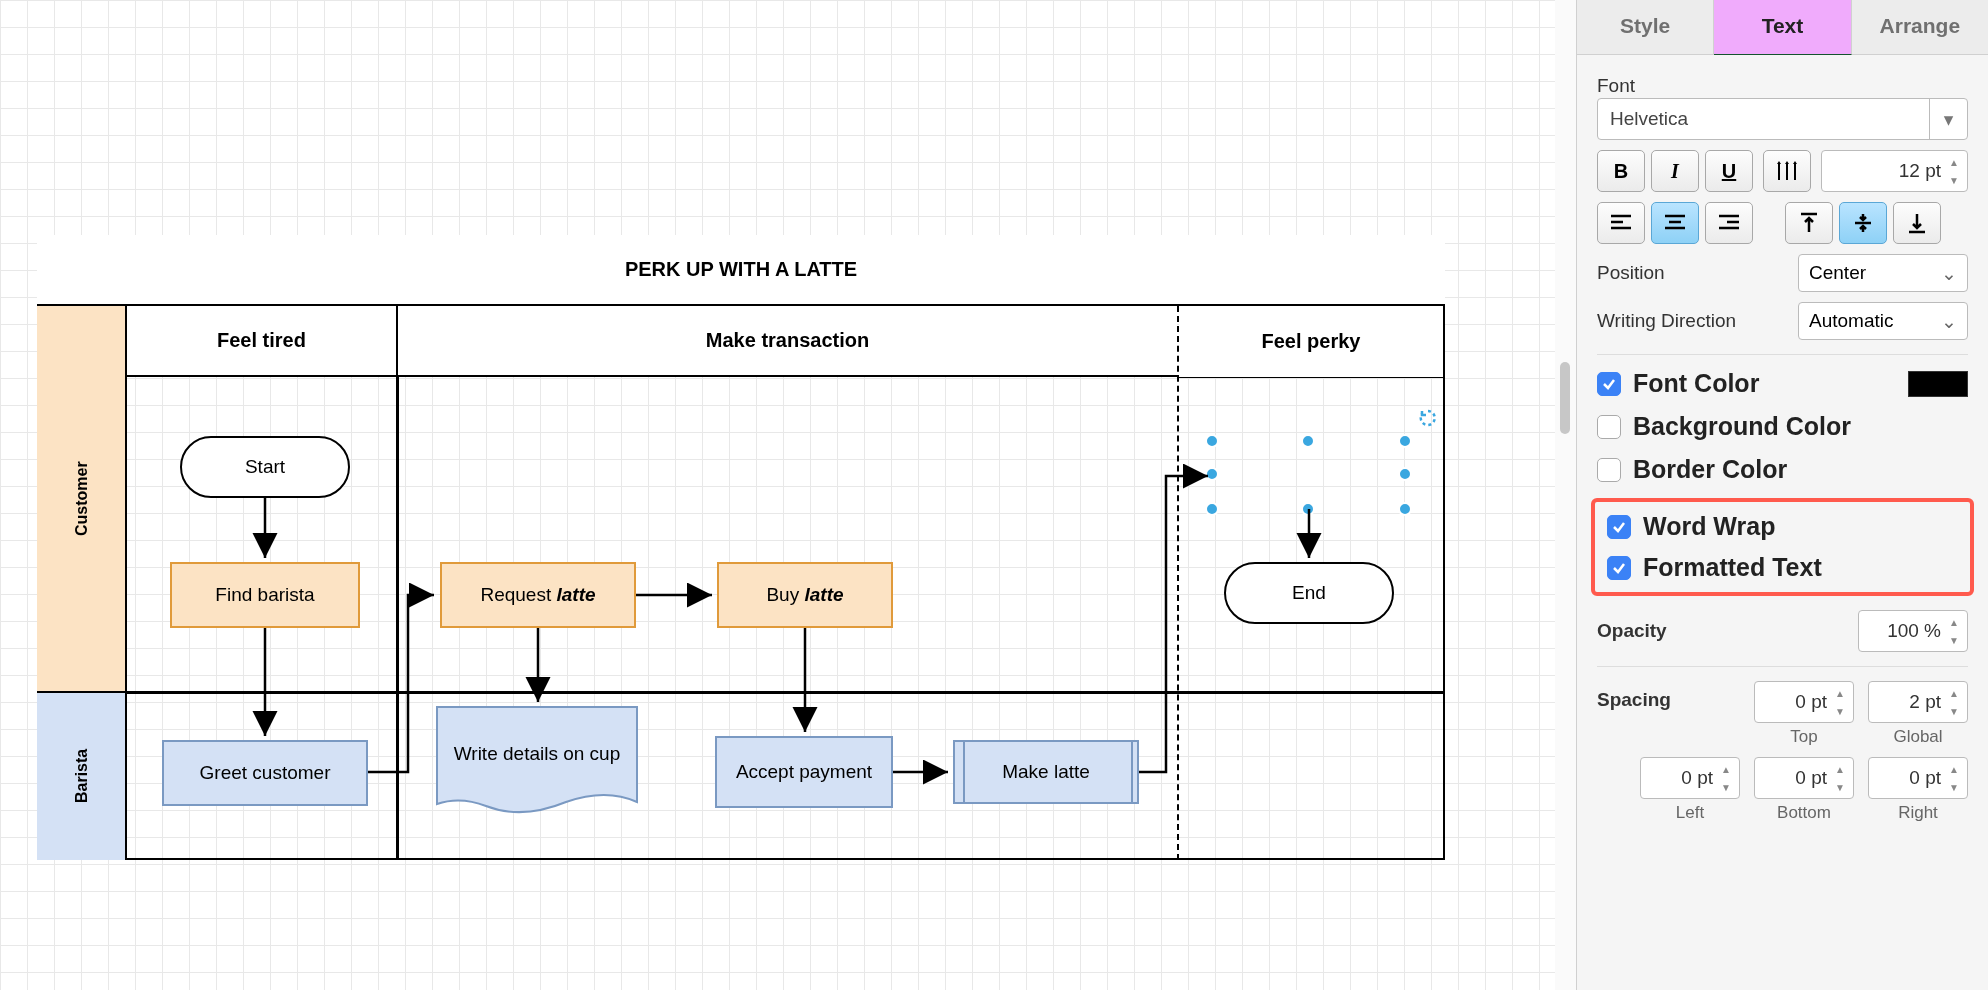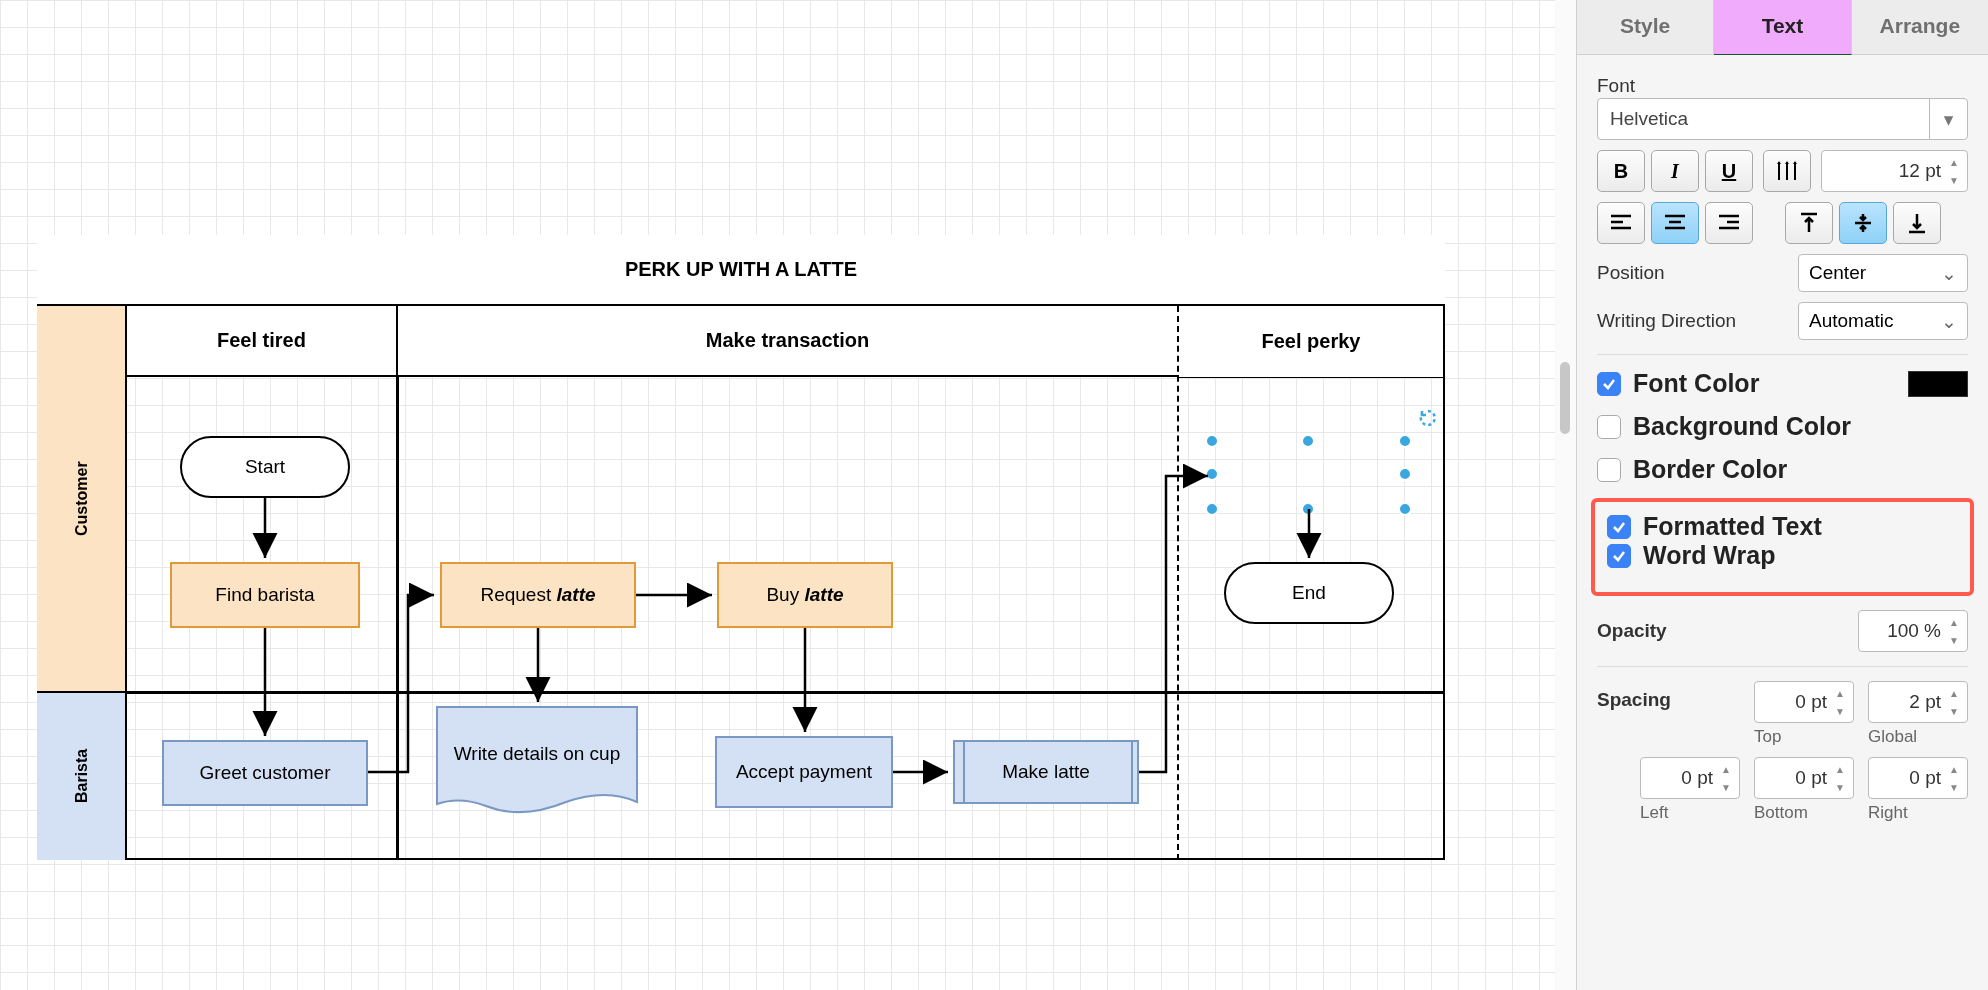--- a/index.html
+++ b/index.html
@@ -197,21 +197,21 @@
   padding: 10px 12px;
   margin: 10px -6px;
 }
 .spacing-grid {
   display: flex;
   gap: 14px;
 }
 .spacing-col {
   display: flex;
   flex-direction: column;
-  align-items: flex-start;
+  align-items: center;
   gap: 4px;
 }
 .spacing-col .sub { color: #666; font-size: 17px; }
 
 
 .shape {
   position: absolute;
   font-size: 19px;
   display: flex;
   align-items: center;
@@ -569,35 +569,35 @@
         <span class="check-label">Background Color</span>
       </div>
       <div class="check-row">
         <div class="check">
           
         </div>
         <span class="check-label">Border Color</span>
       </div>
 
       <div class="highlight-box">
+        <div class="check-row" style="margin-bottom:12px;">
+          <div class="check on">
+            <svg width="16" height="16">
+                <path d="M3 8 L7 12 L13 4" stroke="#fff" stroke-width="2.5" fill="none"></path>
+              </svg>
+          </div>
+          <span class="check-label">Word Wrap</span>
+        </div>
         <div class="check-row" style="margin-bottom:0;">
           <div class="check on">
             <svg width="16" height="16">
                 <path d="M3 8 L7 12 L13 4" stroke="#fff" stroke-width="2.5" fill="none"></path>
               </svg>
           </div>
           <span class="check-label">Formatted Text</span>
-        </div>
-        <div class="check-row" style="margin-bottom:12px;">
-          <div class="check on">
-            <svg width="16" height="16">
-                <path d="M3 8 L7 12 L13 4" stroke="#fff" stroke-width="2.5" fill="none"></path>
-              </svg>
-          </div>
-          <span class="check-label">Word Wrap</span>
         </div>
       </div>
 
       <div class="field-row" style="margin-top:14px;">
         <div class="label" style="font-weight:700;">Opacity</div>
         <div class="spin-input" style="width:110px;">
           <span class="val">100 %</span>
           <div class="spin-arrows">
               <div>▲</div>
               <div>▼</div>

